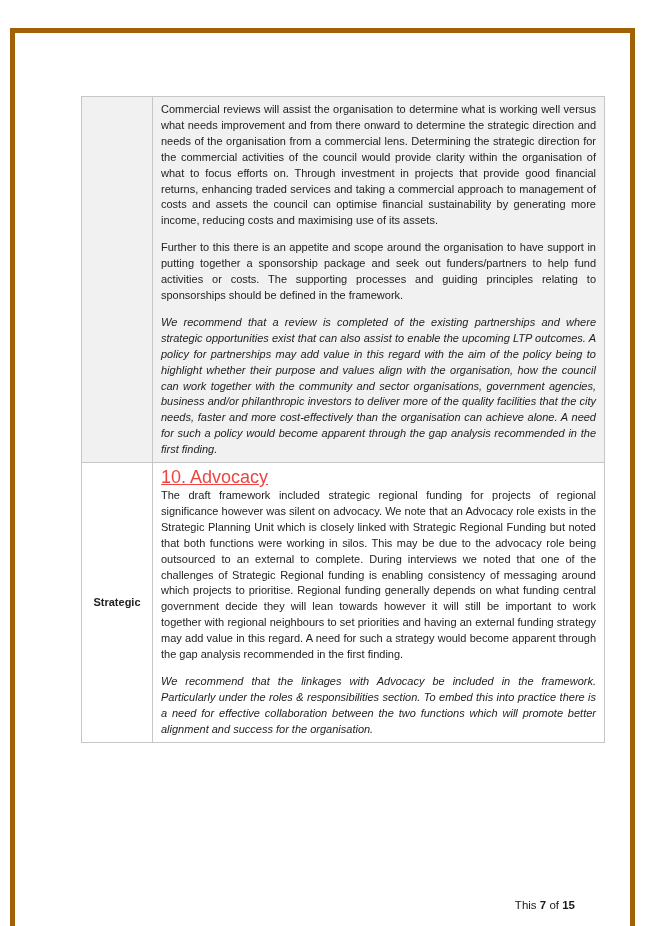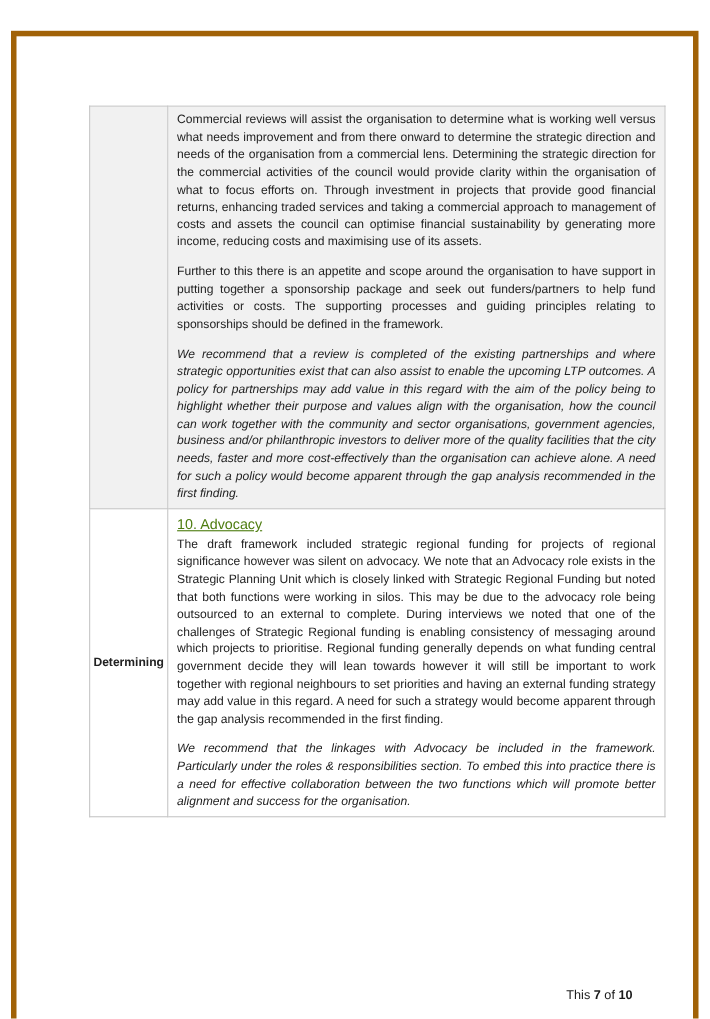--- a/index.html
+++ b/index.html
@@ -46,22 +46,22 @@
     padding: 5px 8px 4px 8px;
   }
   .content-cell p {
     font-size: 11px;
     line-height: 15.9px;
     text-align: justify;
     margin-bottom: 11px;
   }
   .content-cell p:last-child { margin-bottom: 0; font-style: italic; }
   .section-heading {
-    font-size: 13px;
-    color: #4d7c0f;
+    font-size: 18px;
+    color: #ef4444;
     text-decoration: underline;
     margin-bottom: 2px;
     line-height: 18px;
   }
   .page-footer {
     position: absolute;
     top: 866px;
     right: 55px;
     font-size: 11.5px;
     color: #1a1a1a;
@@ -81,30 +81,30 @@
     <tbody>
       <tr class="row-shaded row-1">
         <td class="label-cell"></td>
         <td class="content-cell">
           <p>Commercial reviews will assist the organisation to determine what is working well versus what needs improvement and from there onward to determine the strategic direction and needs of the organisation from a commercial lens. Determining the strategic direction for the commercial activities of the council would provide clarity within the organisation of what to focus efforts on. Through investment in projects that provide good financial returns, enhancing traded services and taking a commercial approach to management of costs and assets the council can optimise financial sustainability by generating more income, reducing costs and maximising use of its assets.</p>
           <p>Further to this there is an appetite and scope around the organisation to have support in putting together a sponsorship package and seek out funders/partners to help fund activities or costs. The supporting processes and guiding principles relating to sponsorships should be defined in the framework.</p>
           <p>We recommend that a review is completed of the existing partnerships and where strategic opportunities exist that can also assist to enable the upcoming LTP outcomes. A policy for partnerships may add value in this regard with the aim of the policy being to highlight whether their purpose and values align with the organisation, how the council can work together with the community and sector organisations, government agencies, business and/or philanthropic investors to deliver more of the quality facilities that the city needs, faster and more cost-effectively than the organisation can achieve alone. A need for such a policy would become apparent through the gap analysis recommended in the first finding.</p>
         </td>
       </tr>
       <tr class="row-plain row-2">
-        <td class="label-cell">Determining</td>
+        <td class="label-cell">Strategic</td>
         <td class="content-cell">
           <div class="section-heading">10. Advocacy</div>
           <p>The draft framework included strategic regional funding for projects of regional significance however was silent on advocacy. We note that an Advocacy role exists in the Strategic Planning Unit which is closely linked with Strategic Regional Funding but noted that both functions were working in silos. This may be due to the advocacy role being outsourced to an external to complete. During interviews we noted that one of the challenges of Strategic Regional funding is enabling consistency of messaging around which projects to prioritise. Regional funding generally depends on what funding central government decide they will lean towards however it will still be important to work together with regional neighbours to set priorities and having an external funding strategy may add value in this regard. A need for such a strategy would become apparent through the gap analysis recommended in the first finding.</p>
           <p>We recommend that the linkages with Advocacy be included in the framework. Particularly under the roles &amp; responsibilities section. To embed this into practice there is a need for effective collaboration between the two functions which will promote better alignment and success for the organisation.</p>
         </td>
       </tr>
     </tbody>
   </table>
 
   <div class="page-footer">
     <span>This</span>
     <b>7</b>
     <span>of</span>
-    <b>10</b>
+    <b>15</b>
   </div>
 
 </div>
 
 </body></html>

